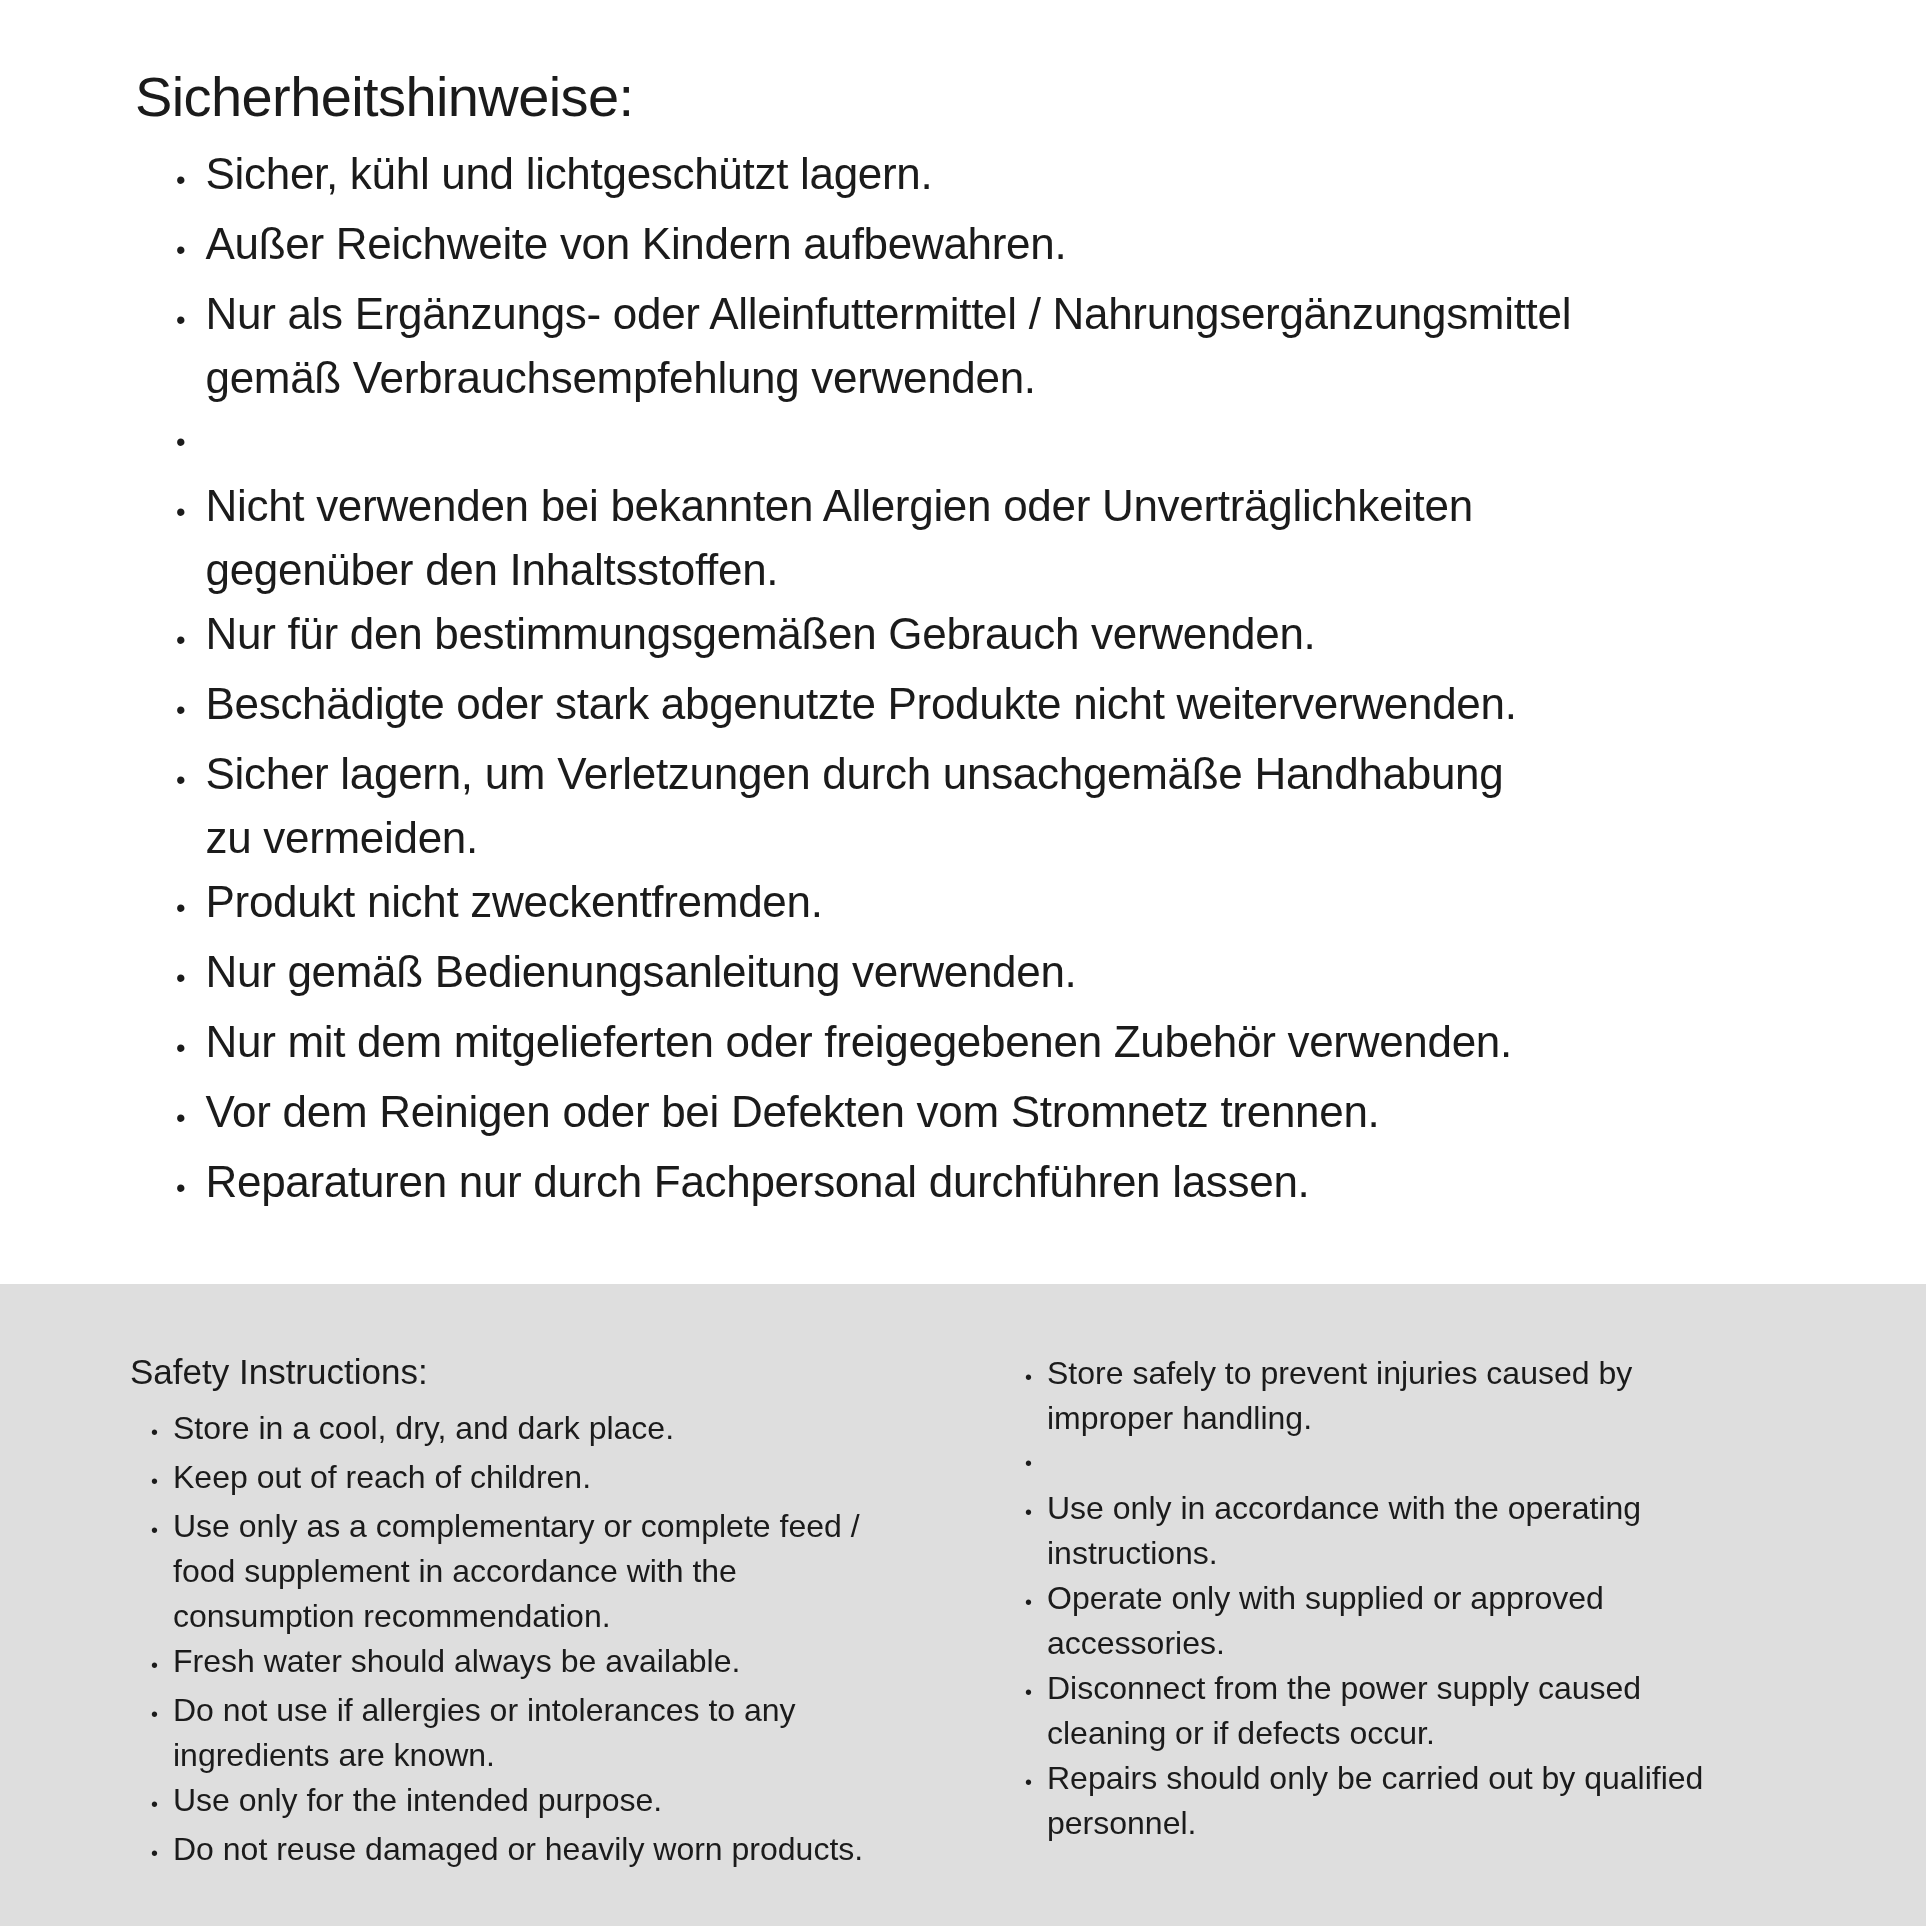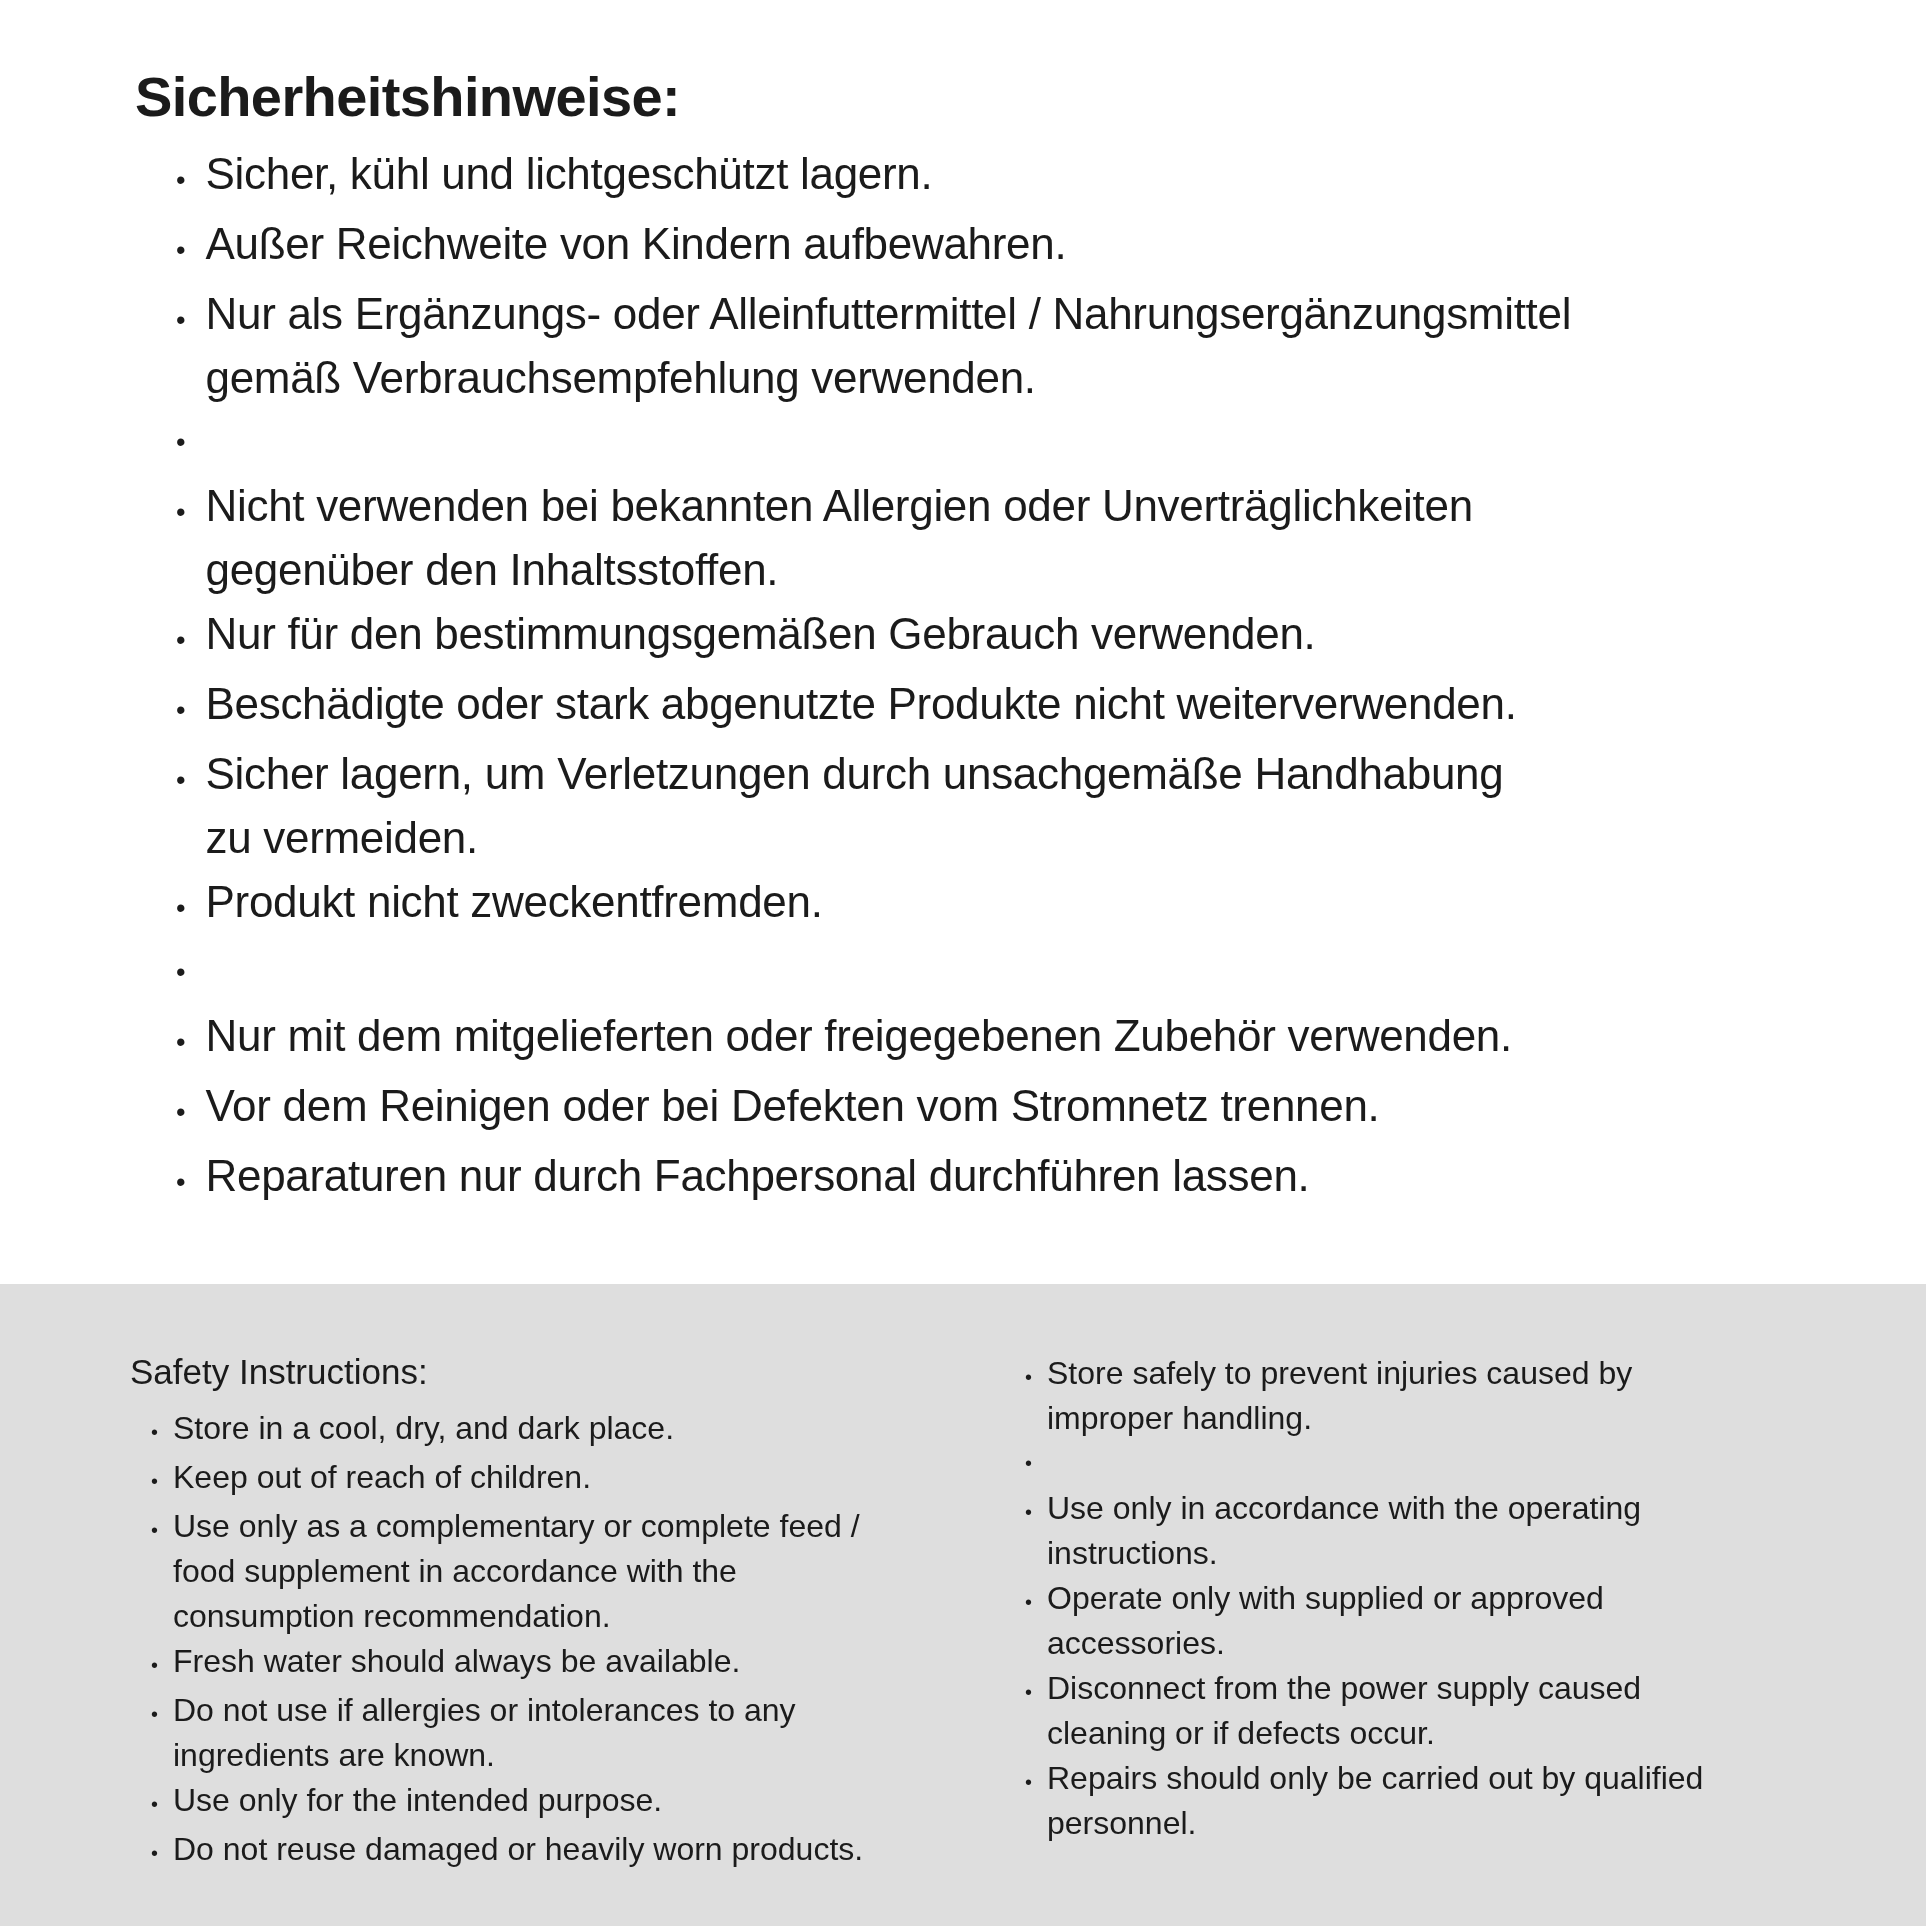--- a/index.html
+++ b/index.html
@@ -21,21 +21,21 @@
   .de{
     flex:0 0 auto;
     height:1284px;
     box-sizing:border-box;
     padding:64px 77px 0 135px;
   }
   .de h1{
     margin:0;
     font-size:56px;
     line-height:65px;
-    font-weight:700;
+    font-weight:400;
     letter-spacing:-0.6px;
   }
   ul.blist{
     list-style:none;
     margin:0;padding:0;
   }
   .de ul.blist{
     margin-top:13px;
     padding-left:41px;
     font-size:44px;
@@ -142,20 +142,21 @@
 zu vermeiden.</span>
         </li>
 
         <li>
           <span class="bullet">•</span>
           <span class="txt">Produkt nicht zweckentfremden.</span>
         </li>
 
         <li>
           <span class="bullet">•</span>
+          <span class="txt">Nur gemäß Bedienungsanleitung verwenden.</span>
         </li>
 
         <li>
           <span class="bullet">•</span>
           <span class="txt">Nur mit dem mitgelieferten oder freigegebenen Zubehör verwenden.</span>
         </li>
 
         <li>
           <span class="bullet">•</span>
           <span class="txt">Vor dem Reinigen oder bei Defekten vom Stromnetz trennen.</span>

